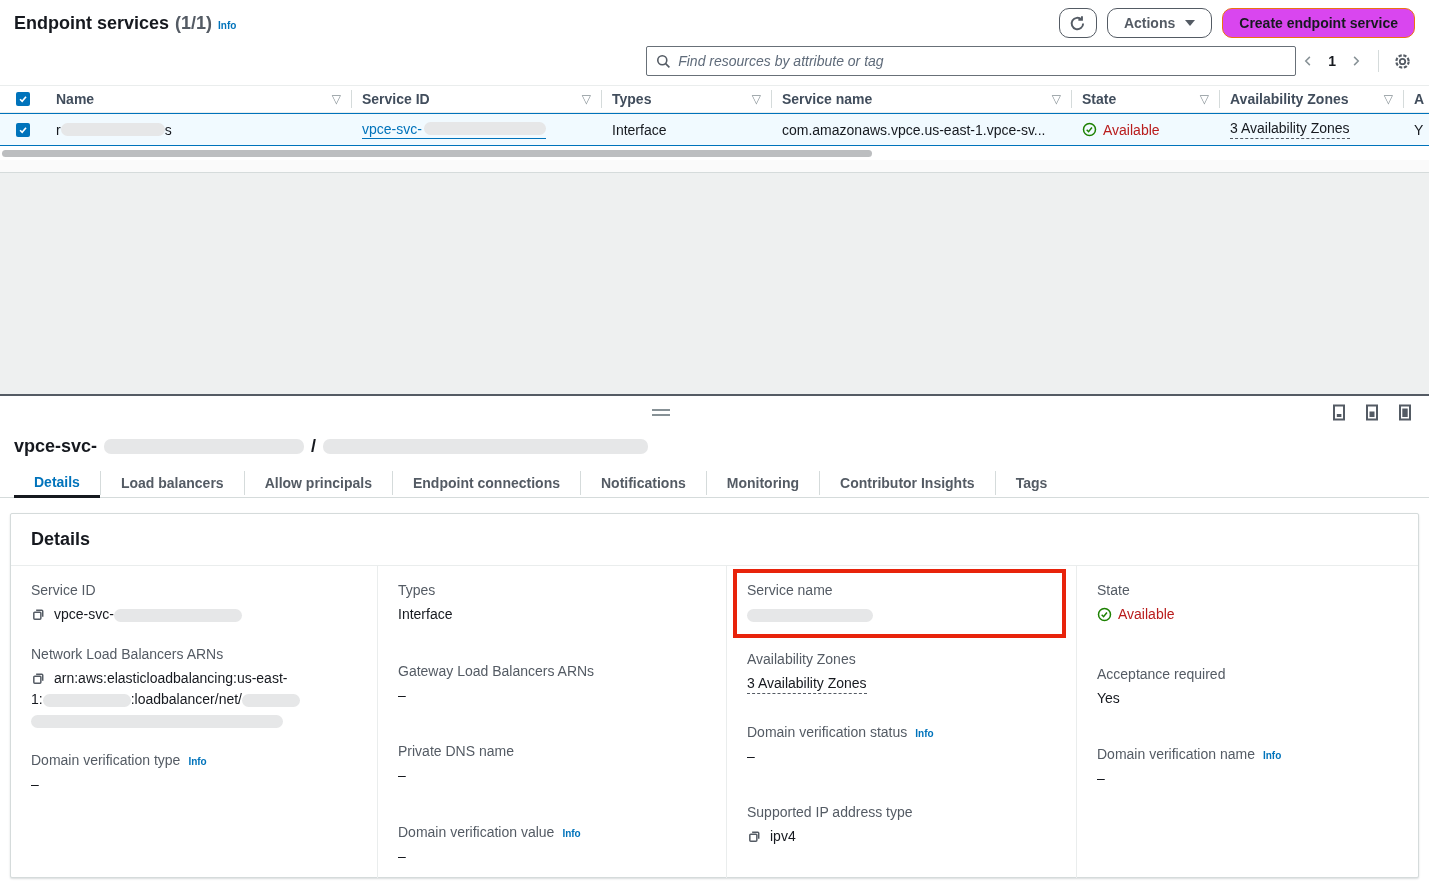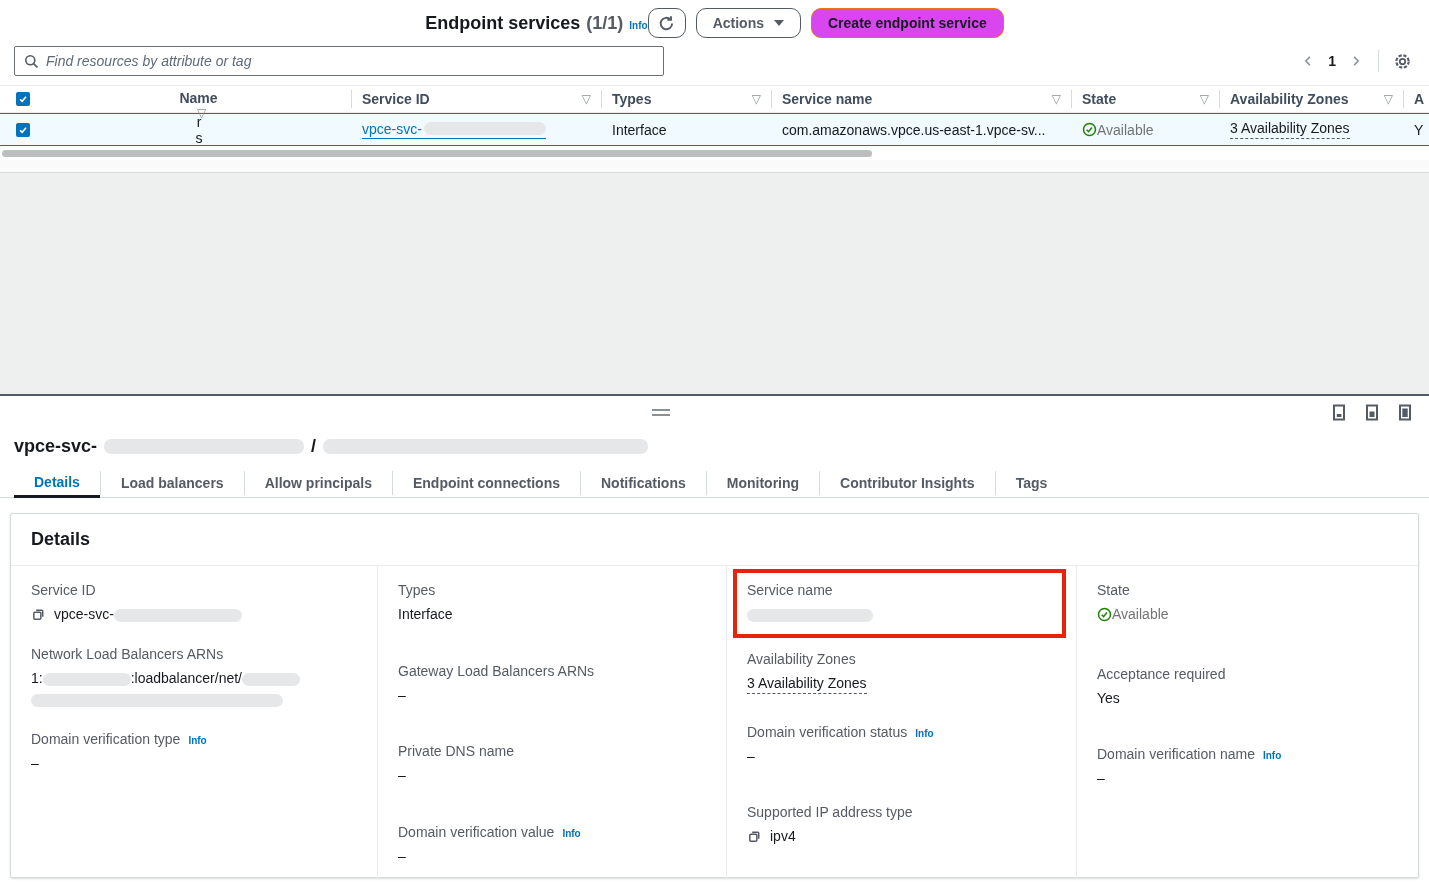--- a/index.html
+++ b/index.html
@@ -1,62 +1,62 @@
 <!DOCTYPE html>
 <html><head>
 <meta charset="utf-8">
 <style>
   * { box-sizing: border-box; margin: 0; padding: 0; }
   html,body { background:#fff; }
   body { font-family:"Liberation Sans", sans-serif; color:#16191f; font-size:14px; }
   .page { position:relative; width:1429px; height:886px; overflow:hidden; background:#fff; }
 
   
-  .header-bar { display:flex; align-items:center; justify-content:center; padding:8px 14px 0 14px; height:38px; }
+  .header-bar { display:flex; align-items:center; justify-content:space-between; padding:8px 14px 0 14px; height:38px; }
   .h1 { font-size:18px; font-weight:bold; display:flex; align-items:baseline; gap:6px; }
   .h1 .count { color:#545b64; font-weight:bold; }
   .info-link { color:#0073bb; font-size:10px; font-weight:bold; cursor:pointer; }
   .header-actions { display:flex; gap:10px; align-items:center; }
   .btn { height:30px; border-radius:10px; font-size:14px; font-weight:bold; display:inline-flex; align-items:center; justify-content:center; cursor:pointer; background:#fff; border:1px solid #545b64; color:#545b64; padding:0 16px; font-family:inherit; }
   .btn-icon { width:38px; padding:0; }
   .btn-primary { background:#d946ef; border:1px solid #ec7211; color:#16191f; }
   .caret { margin-left:10px; width:0; height:0; border-left:5px solid transparent; border-right:5px solid transparent; border-top:6px solid #545b64; }
 
   
-  .toolbar-row { display:flex; align-items:center; justify-content:space-between; padding:8px 14px 0 14px; height:38px; }
+  .toolbar-row { display:flex; align-items:center; justify-content:flex-end; padding:8px 14px 0 14px; height:38px; }
   .search-box { display:flex; align-items:center; width:650px; height:30px; border:1px solid #687078; border-radius:2px; padding:0 9px; gap:7px; background:#fff; }
   .search-box input { border:none; outline:none; flex:1; font-size:14px; font-style:italic; color:#16191f; font-family:inherit; background:transparent; }
   .search-box input::placeholder { color:#5f6b7a; font-style:italic; }
   .pager { display:flex; align-items:center; }
   .pager .chev { width:24px; height:24px; display:inline-flex; align-items:center; justify-content:center; cursor:pointer; }
   .page-num { font-weight:bold; padding:0 8px; }
   .pager-divider { width:1px; height:22px; background:#d5dbdb; margin:0 10px; }
   .gear-btn { width:26px; height:26px; display:inline-flex; align-items:center; justify-content:center; cursor:pointer; }
 
   
   .grid { margin-top:9px; border-top:1px solid #eaeded; }
   .thead { display:flex; height:27px; align-items:center; border-bottom:1px solid #eaeded; font-weight:bold; color:#414d5c; background:#fff; }
   .th { display:flex; align-items:center; height:18px; padding:0 10px; }
   .th .lbl { flex:1; white-space:nowrap; }
   .sort-icon { color:#879196; font-size:12px; font-family:"DejaVu Sans", sans-serif; margin-left:6px; cursor:pointer; }
   .sep { border-right:1px solid #d5dbdb; }
   .c-check { width:46px; justify-content:center; }
-  .c-name { width:306px;flex-direction:column; }
+  .c-name { width:306px; }
   .c-sid { width:250px; }
   .c-types { width:170px; }
   .c-sname { width:300px; }
   .c-state { width:148px; }
   .c-az { width:184px; }
   .c-acc { flex:1; overflow:hidden; }
   .trow { display:flex; height:33px; align-items:center; background:#f1faff; border-top:1px solid #0073bb; border-bottom:1px solid #0073bb; }
   .td { padding:0 10px; display:flex; align-items:center; height:100%; white-space:nowrap; overflow:hidden; }
   .checkbox { width:14px; height:14px; background:#0073bb; border-radius:2px; display:inline-flex; align-items:center; justify-content:center; cursor:pointer; flex:none; }
   .redact { display:inline-block; height:13px; border-radius:7px; background:#e6e7e8; vertical-align:middle; }
   .link { color:#0073bb; border-bottom:1px solid #0073bb; display:inline-flex; align-items:center; gap:2px; cursor:pointer; padding-bottom:1px; }
-  .state-ok { color:#737373; display:inline-flex; align-items:center; gap:0; }
+  .state-ok { color:#b91c1c; display:inline-flex; align-items:center; gap:6px; }
   .dashed { border-bottom:1px dashed #545b64; padding-bottom:2px; cursor:pointer; }
   .hscroll { height:14px; display:flex; align-items:center; padding:0 2px; background:#fff; }
   .hscroll-bar { width:870px; height:7px; border-radius:4px; background:#bcbec0; cursor:pointer; }
   .table-footer { height:13px; border-bottom:1px solid #d5dbdb; background:#fafafa; }
   .gray-gap { height:221px; background:#eef0f0; }
 
   
   .split { border-top:2px solid #545b64; background:#fff; position:relative; }
   .split-toolbar { height:36px; position:relative; }
   .drag-handle { position:absolute; left:652px; top:13px; width:18px; height:7px; border-top:2px solid #879196; border-bottom:2px solid #879196; cursor:row-resize; }
@@ -287,20 +287,24 @@
                   <path d="M5.5 3.5h6a1 1 0 0 1 1 1v6" fill="none" stroke="#545b64" stroke-width="1.6"></path>
                   <rect x="3" y="5.5" width="7.5" height="7.5" rx="1" fill="none" stroke="#545b64" stroke-width="1.6"></rect>
                 </svg><span>vpce-svc-</span><span class="redact" style="width:128px;"></span>
             </div>
           </div>
           <div class="field">
             <div class="f-label">
                 <span>Network Load Balancers ARNs</span>
               </div>
             <div class="f-value">
+              <span class="vline"><svg class="copy-icon" viewBox="0 0 16 16">
+                    <path d="M5.5 3.5h6a1 1 0 0 1 1 1v6" fill="none" stroke="#545b64" stroke-width="1.6"></path>
+                    <rect x="3" y="5.5" width="7.5" height="7.5" rx="1" fill="none" stroke="#545b64" stroke-width="1.6"></rect>
+                  </svg><span>arn:aws:elasticloadbalancing:us-east-</span></span>
               <span class="vline"><span>1:</span><span class="redact" style="width:88px;"></span><span>:loadbalancer/net/</span><span class="redact" style="width:58px;"></span></span>
               <span class="vline"><span class="redact" style="width:252px;"></span></span>
             </div>
           </div>
           <div class="field">
             <div class="f-label">
               <span>Domain verification type</span>
               <span class="info-link">Info</span>
             </div>
             <div class="f-value">–</div>

